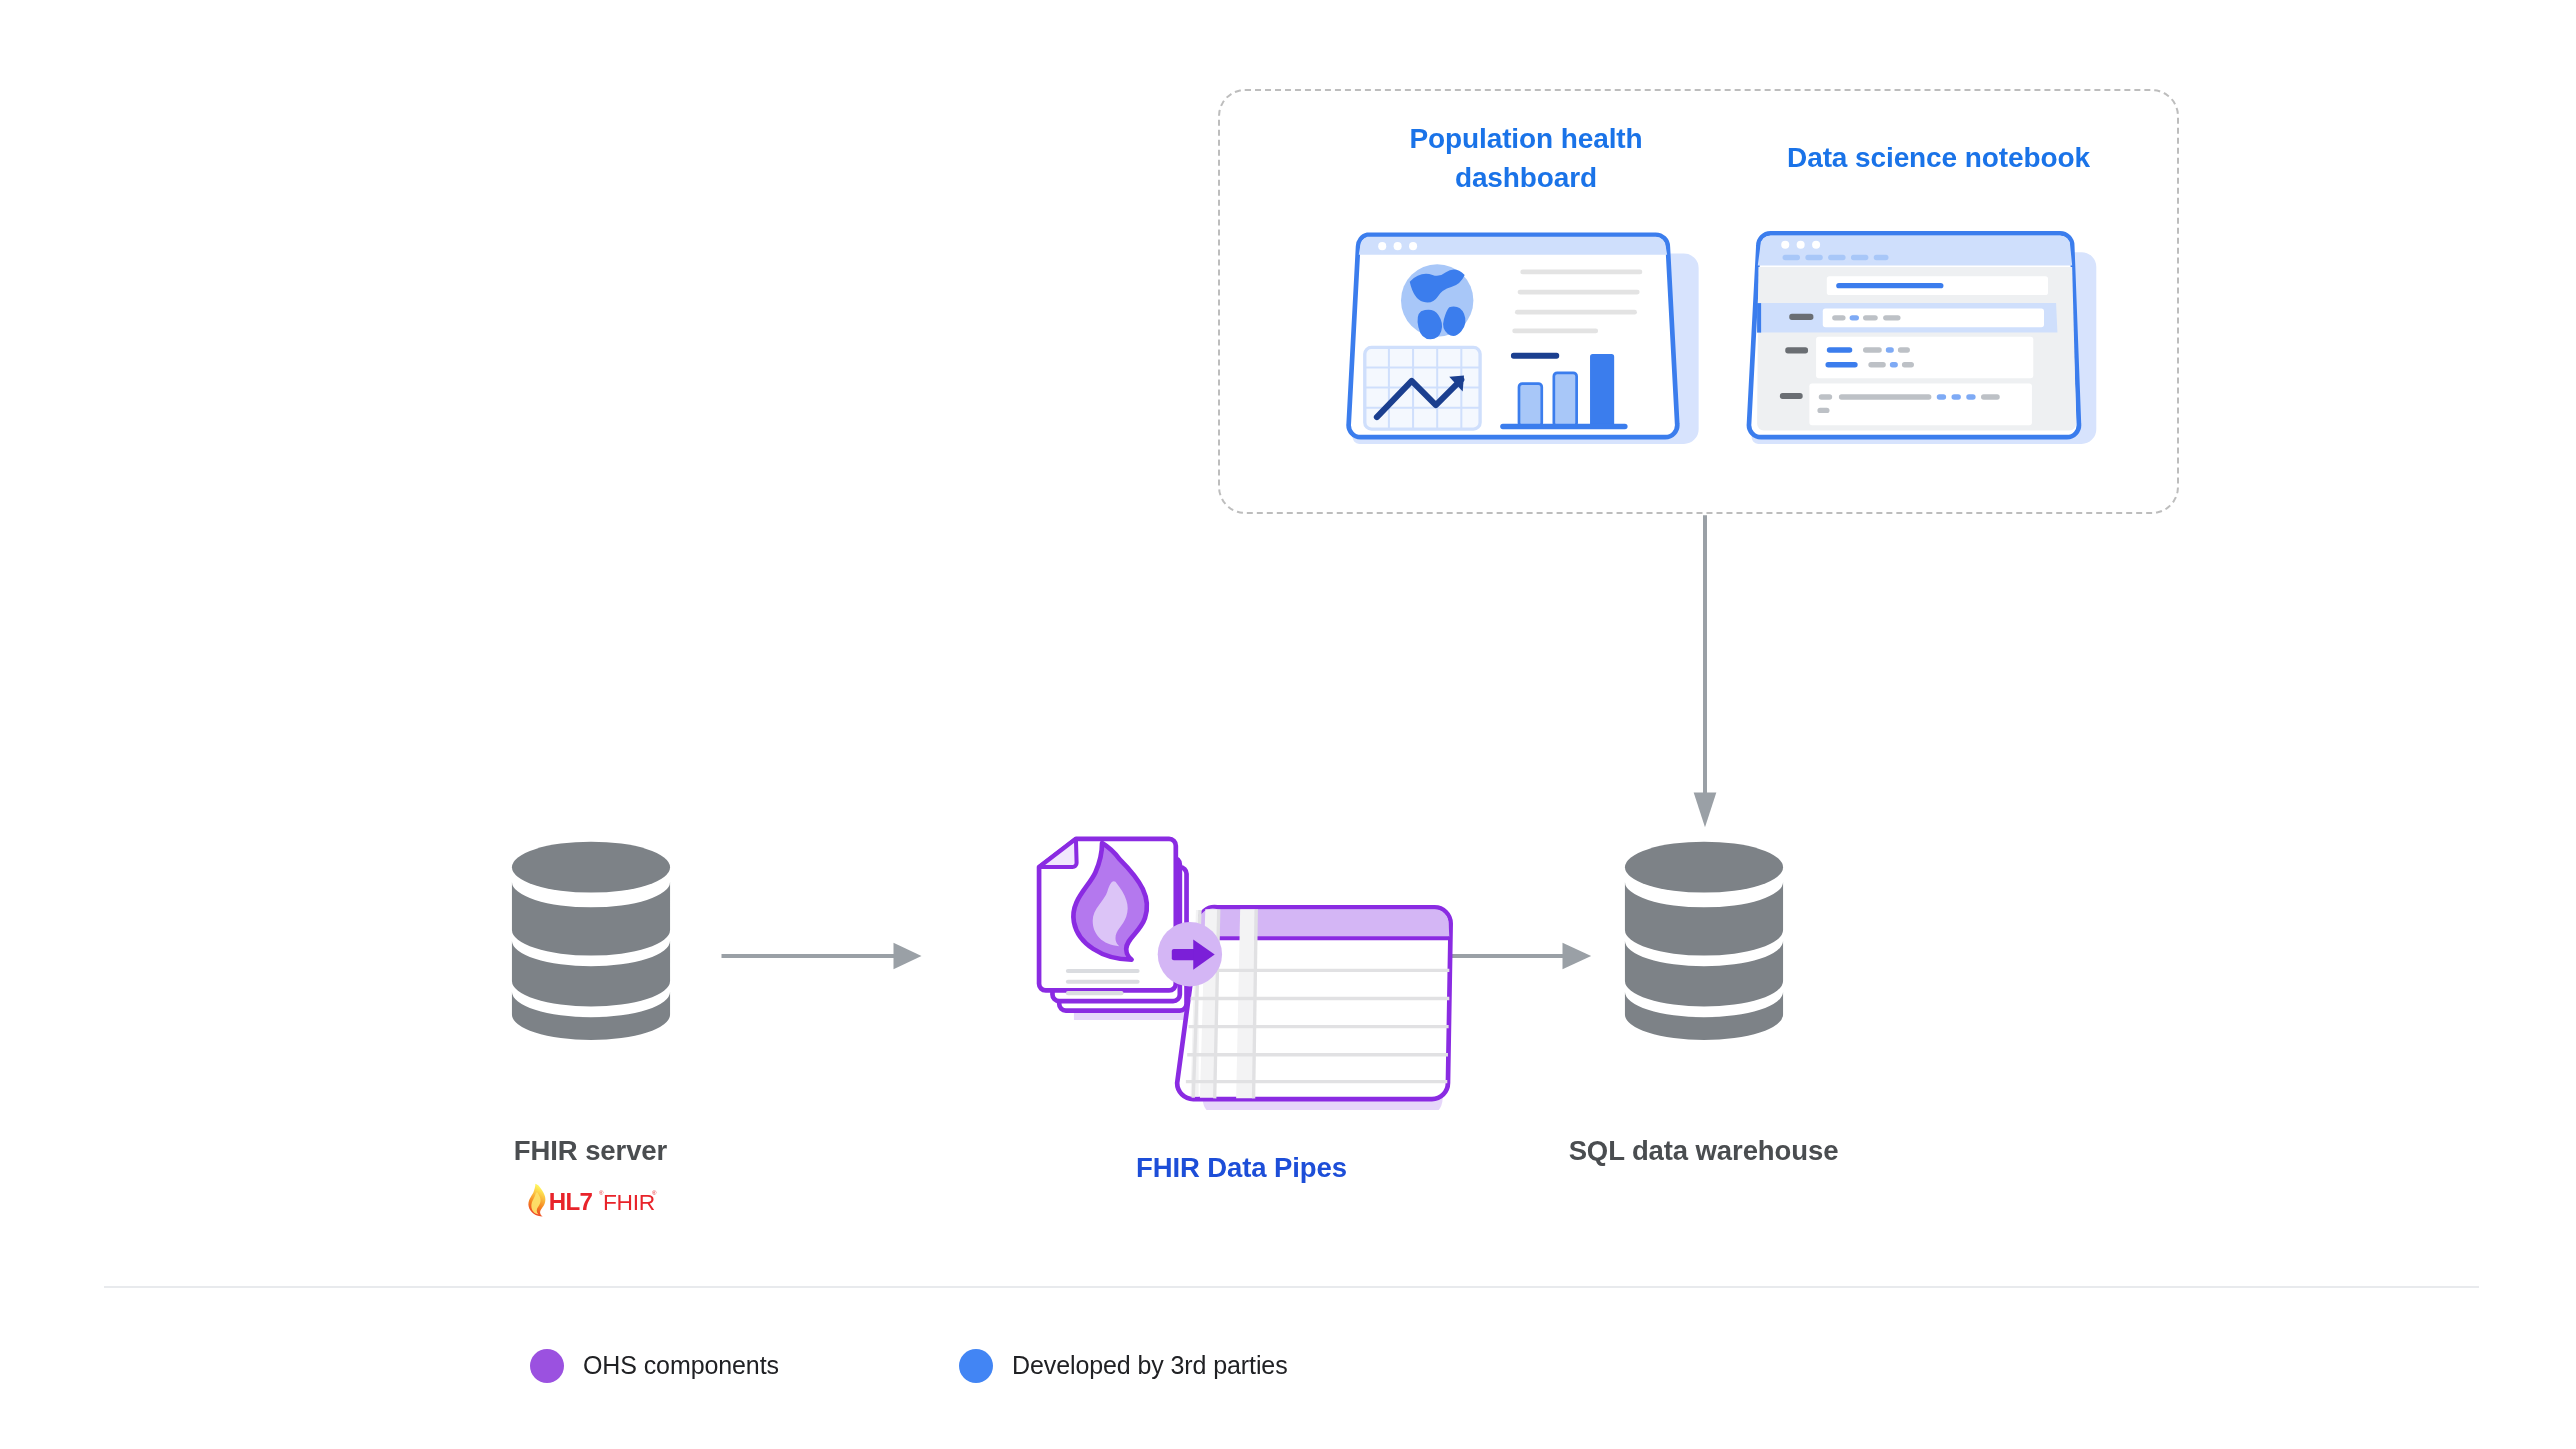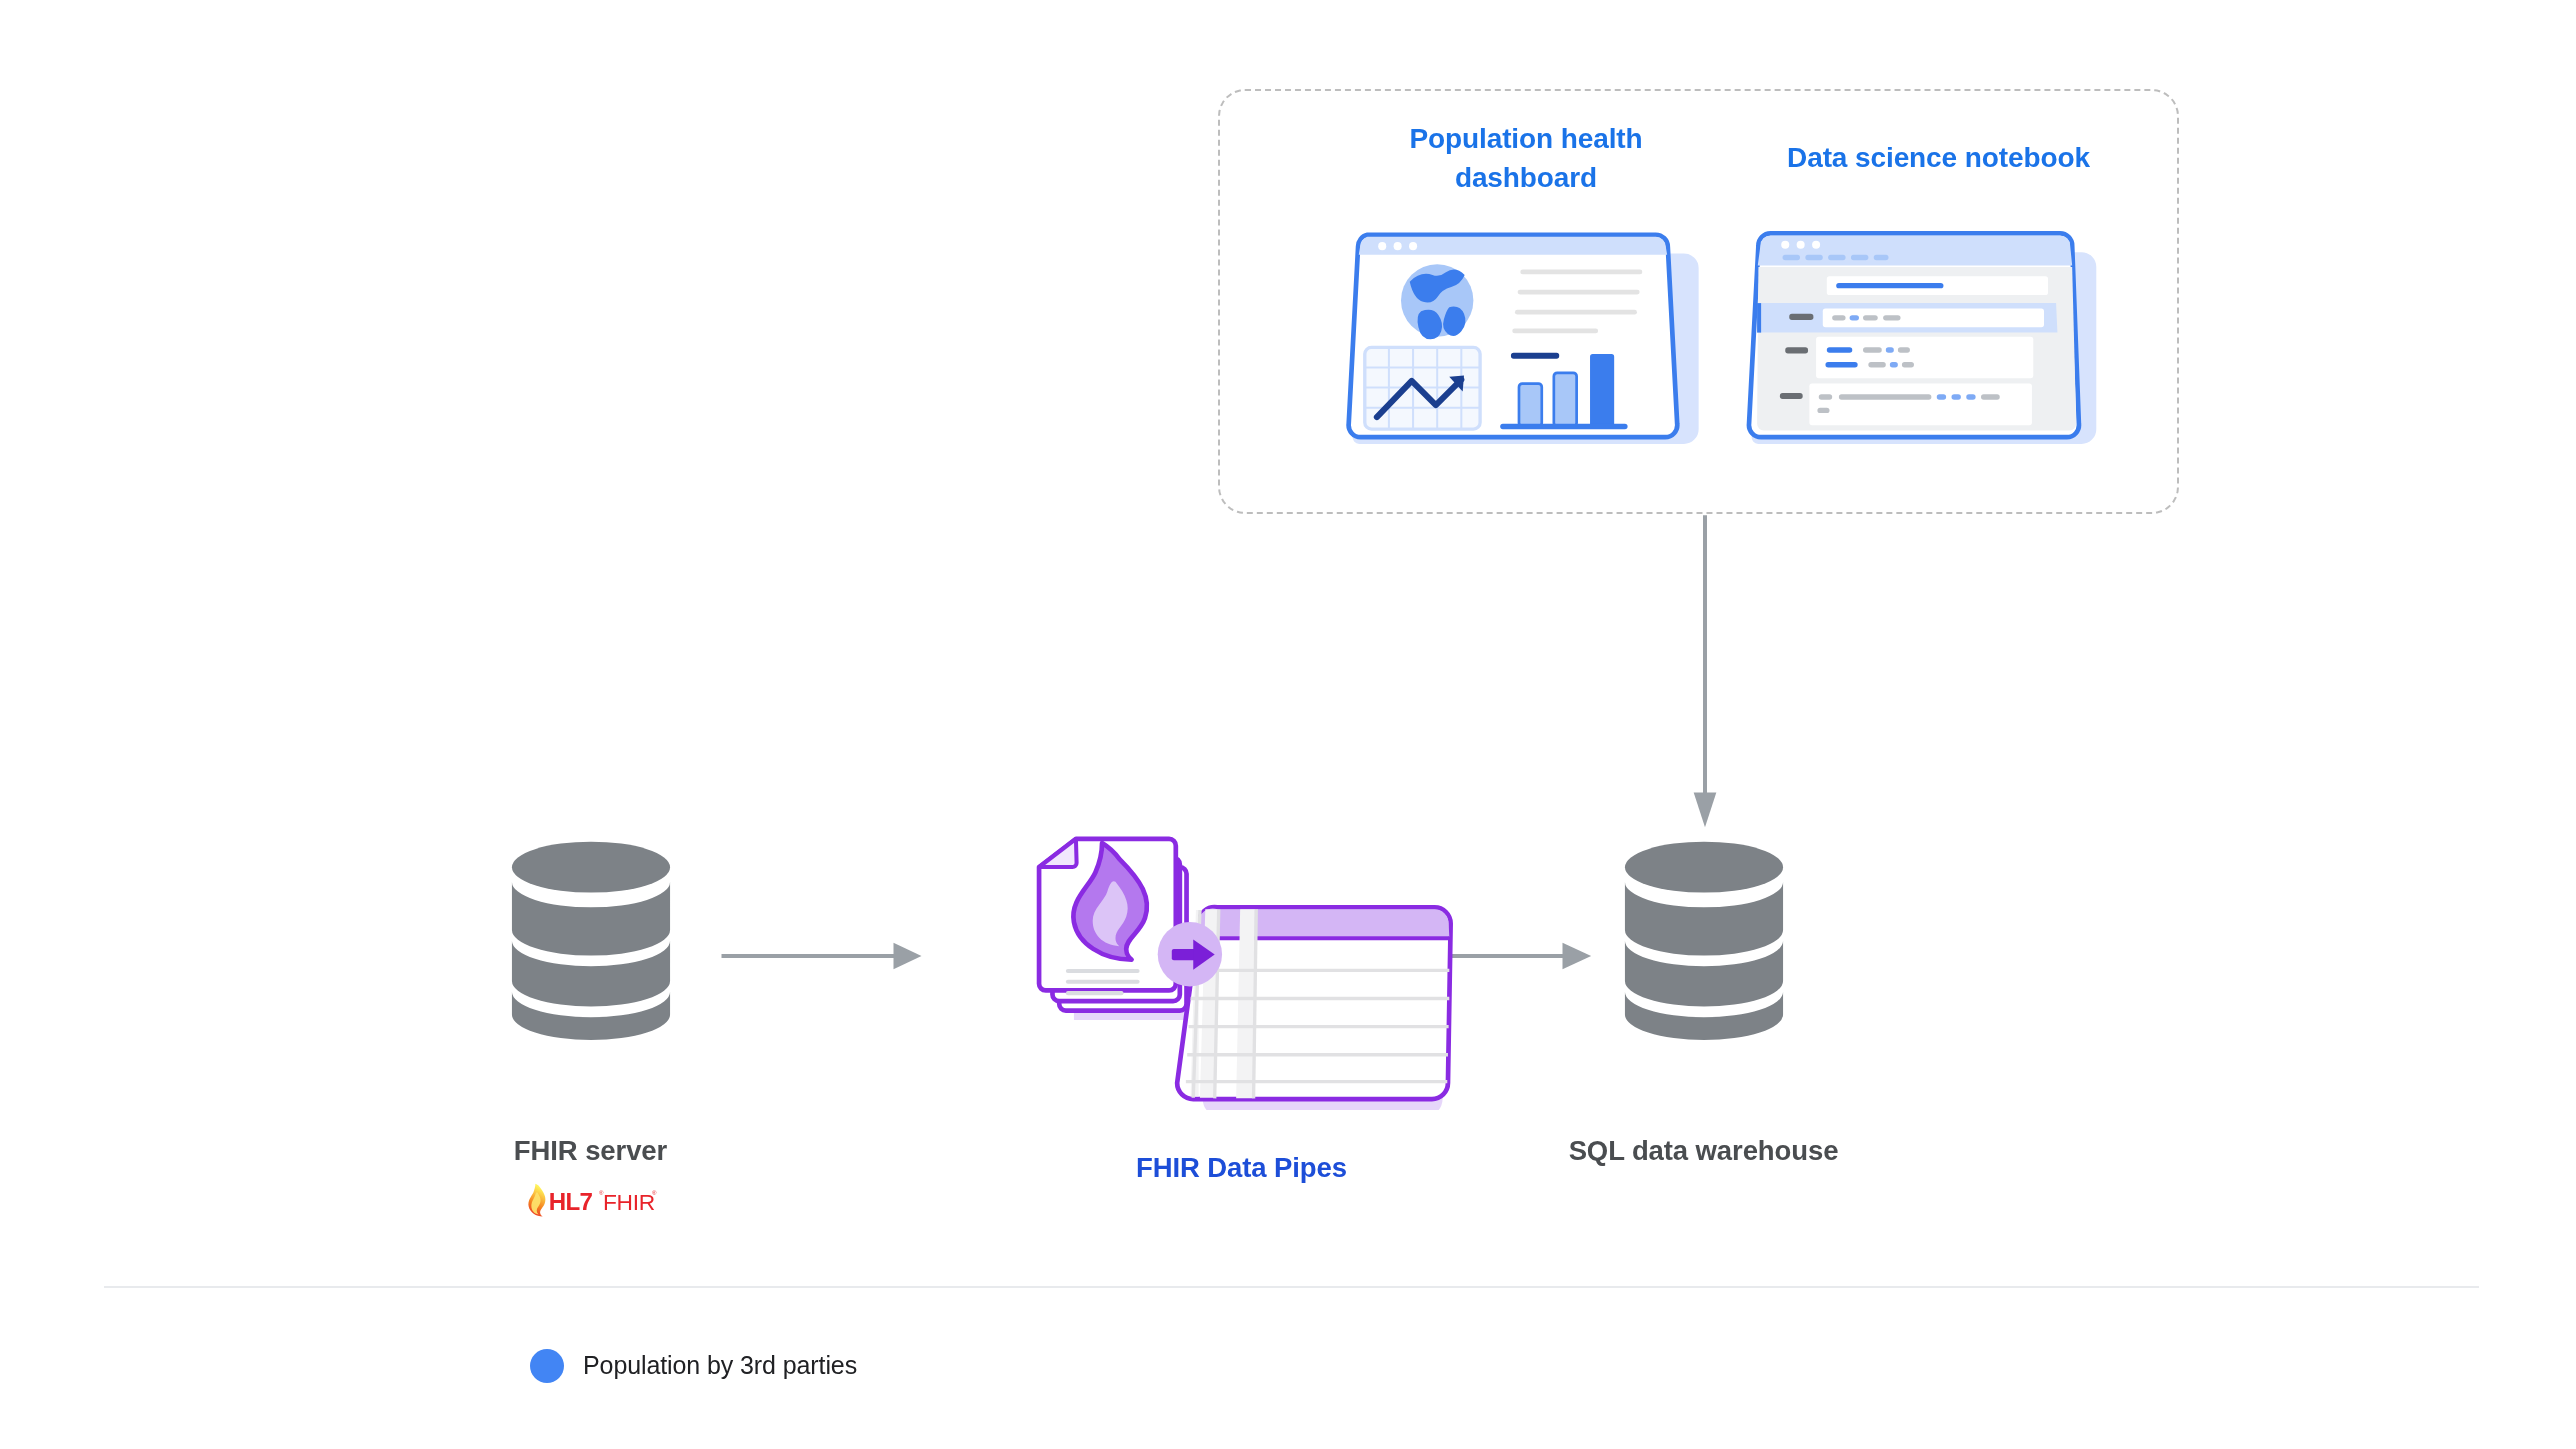--- a/index.html
+++ b/index.html
@@ -388,23 +388,27 @@
       <path d="M7 152 L7 212 A118 38 0 0 0 243 212 L243 152 A118 38 0 0 1 7 152 Z" fill="#7d8287"></path>
       <path d="M7 228 L7 262 A118 38 0 0 0 243 262 L243 228 A118 38 0 0 1 7 228 Z" fill="#7d8287"></path>
     </svg>
     <div class="node-label">SQL data warehouse</div>
   </div>
 
   <div class="divider"></div>
 
   <div class="legend">
 
+    <div class="legend-item" id="legend-item-0">
+      <span class="legend-dot" style="background:#9b51e0"></span>
+      <span class="legend-label">OHS components</span>
+    </div>
 
     <div class="legend-item" id="legend-item-1">
       <span class="legend-dot" style="background:#4285f4"></span>
-      <span class="legend-label">Population by 3rd parties</span>
+      <span class="legend-label">Developed by 3rd parties</span>
     </div>
 
 
   </div>
 
 </div>
 
 
 </body></html>

